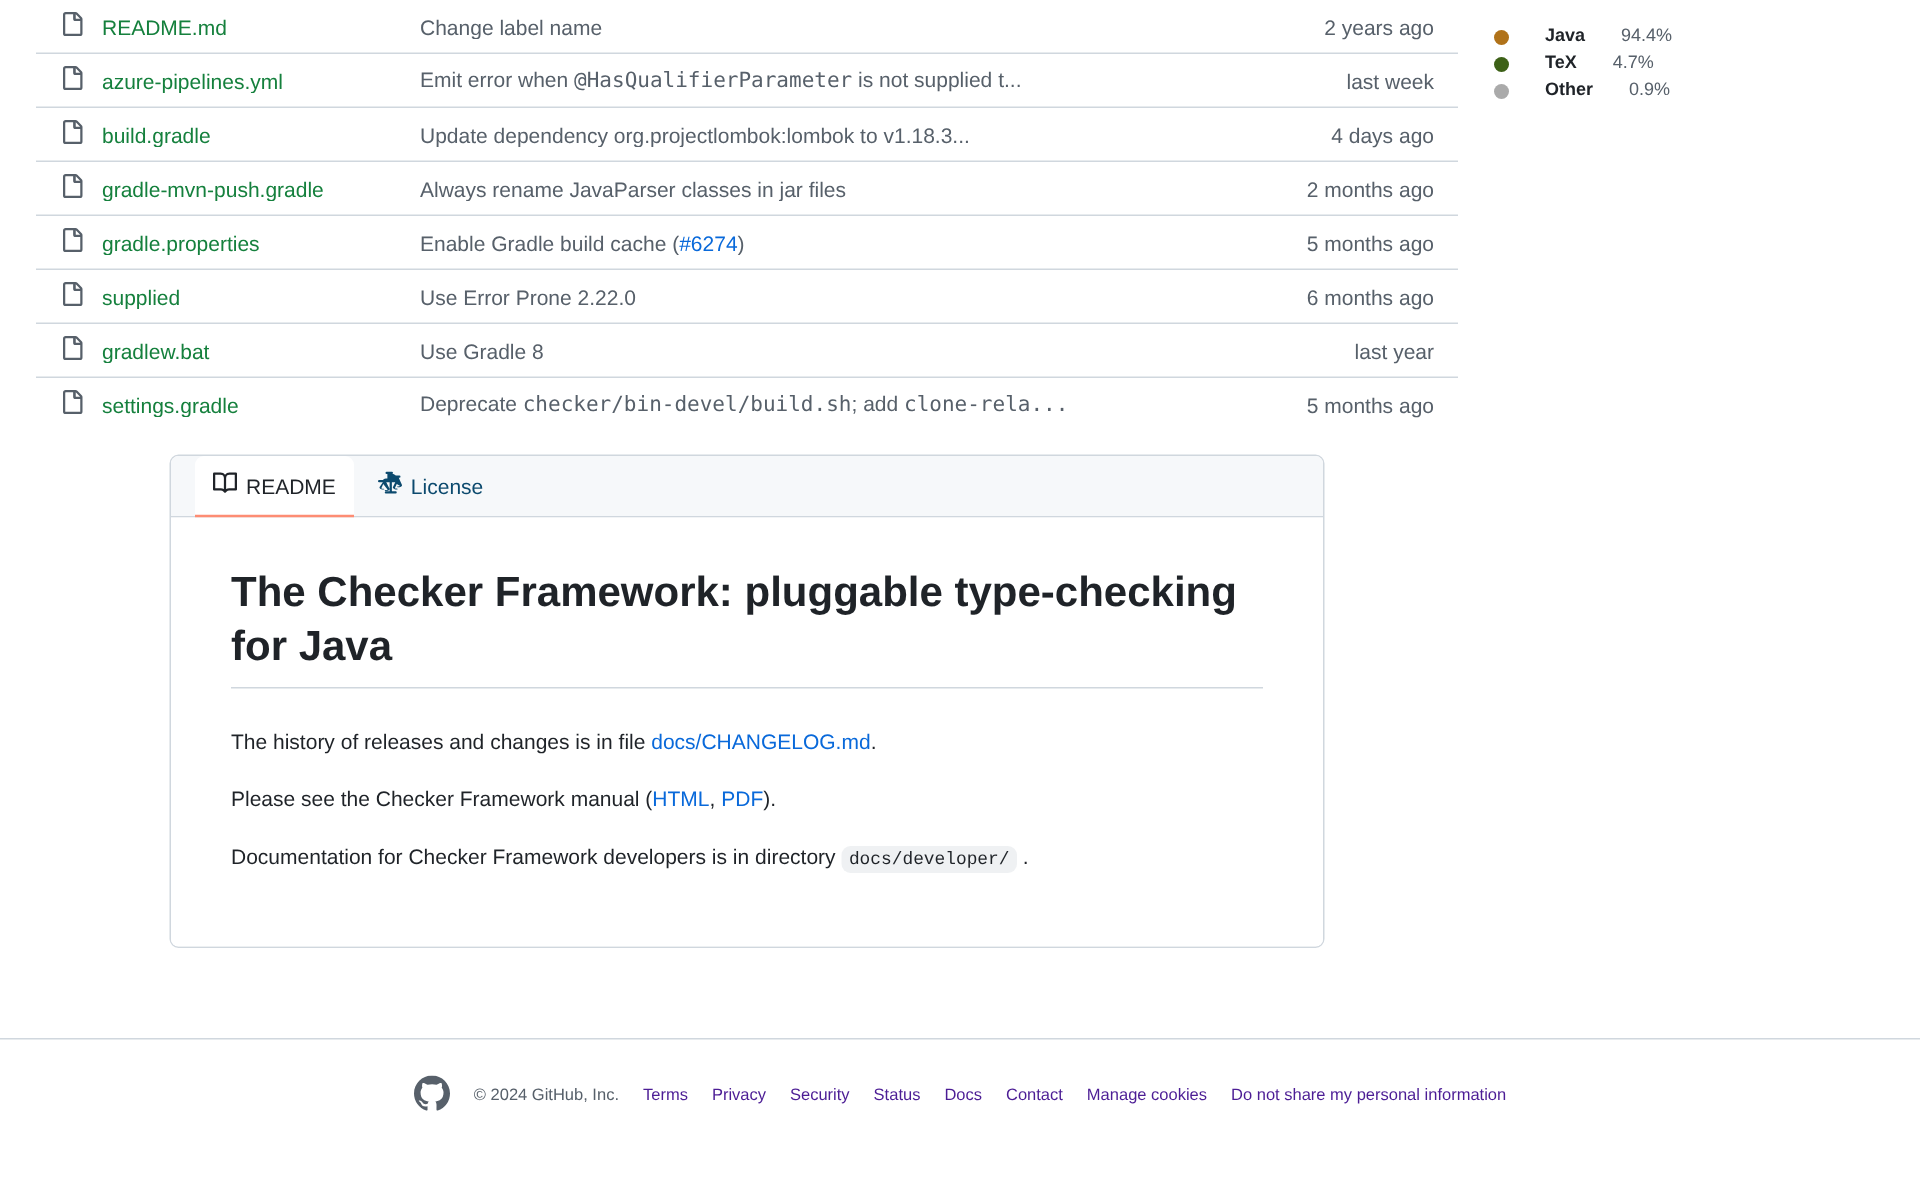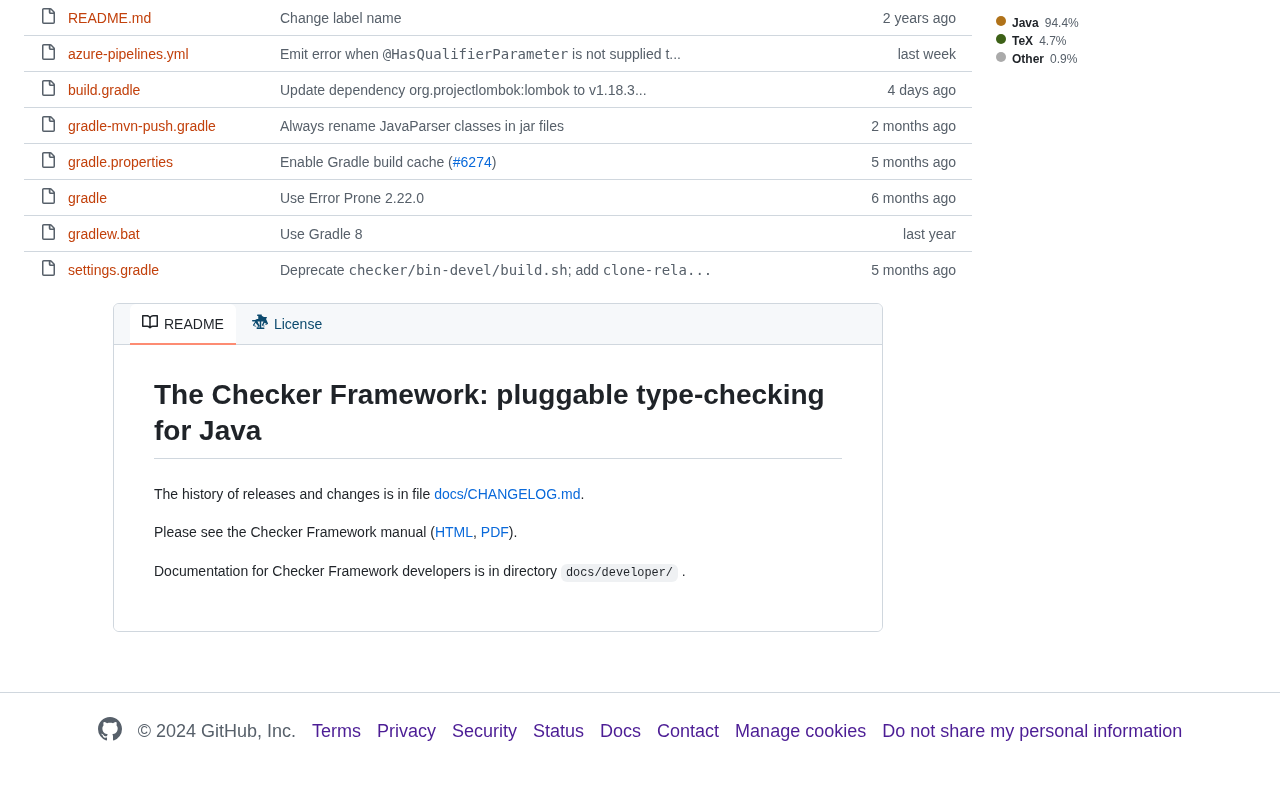--- a/index.html
+++ b/index.html
@@ -18,21 +18,21 @@
     }
     .file-row:last-child {
       border-bottom: none;
     }
     .file-icon {
       color: #57606a;
       flex-shrink: 0;
     }
     .file-name {
       flex: 0 0 200px;
-      color: #c2410c;
+      color: #15803d;
       font-weight: 500;
       white-space: nowrap;
       overflow: hidden;
       text-overflow: ellipsis;
     }
     .file-commit {
       flex: 1;
       color: #57606a;
       white-space: nowrap;
       overflow: hidden;
@@ -105,22 +105,22 @@
     }
     .readme-content code {
       font-family: ui-monospace, SFMono-Regular, "SF Mono", Consolas, "Liberation Mono", Menlo, monospace;
       font-size: 85%;
       background: #afb8c133;
       padding: 2px 5px;
       border-radius: 6px;
     }
     .lang-item {
       display: flex;
-      align-items: flex-start;
-      gap: 6px;
+      align-items: flex-end;
+      gap: 24px;
       font-size: 12px;
       margin-bottom: 4px;
     }
     .lang-dot {
       width: 10px;
       height: 10px;
       border-radius: 50%;
       flex-shrink: 0;
     }
     .lang-name {
@@ -134,21 +134,21 @@
     footer {
       margin-top: 60px;
       border-top: 1px solid #d0d7de;
       padding: 24px 40px;
       display: flex;
       align-items: center;
       justify-content: center;
       gap: 16px;
       flex-wrap: wrap;
       color: #57606a;
-      font-size: 18px;
+      font-size: 11px;
     }
     footer a {
       color: #4c1d95;
       text-decoration: none;
     }
     .footer-logo {
       color: #57606a;
     }
     .footer-logo svg {
       width: 24px;
@@ -251,21 +251,21 @@
             <span class="file-commit">Enable Gradle build cache (<a href="#6274" style="color:#0969da;">#6274</a>)</span>
             <span class="file-time">5 months ago</span>
           </div>
 
           <div class="file-row">
             <span class="file-icon">
               <svg width="16" height="16" viewBox="0 0 16 16" fill="currentColor">
                 <path d="M2 1.75C2 .784 2.784 0 3.75 0h6.586c.464 0 .909.184 1.237.513l2.914 2.914c.329.328.513.773.513 1.237v9.586A1.75 1.75 0 0 1 13.25 16h-9.5A1.75 1.75 0 0 1 2 14.25Zm1.75-.25a.25.25 0 0 0-.25.25v12.5c0 .138.112.25.25.25h9.5a.25.25 0 0 0 .25-.25V6h-2.75A1.75 1.75 0 0 1 8.75 4.25V1.5Zm6.75.062V4.25c0 .138.112.25.25.25h2.688l-.011-.013-2.914-2.914-.013-.011Z"></path>
               </svg>
             </span>
-            <span class="file-name">gradle</span>
+            <span class="file-name">supplied</span>
             <span class="file-commit">Use Error Prone 2.22.0</span>
             <span class="file-time">6 months ago</span>
           </div>
 
           <div class="file-row">
             <span class="file-icon">
               <svg width="16" height="16" viewBox="0 0 16 16" fill="currentColor">
                 <path d="M2 1.75C2 .784 2.784 0 3.75 0h6.586c.464 0 .909.184 1.237.513l2.914 2.914c.329.328.513.773.513 1.237v9.586A1.75 1.75 0 0 1 13.25 16h-9.5A1.75 1.75 0 0 1 2 14.25Zm1.75-.25a.25.25 0 0 0-.25.25v12.5c0 .138.112.25.25.25h9.5a.25.25 0 0 0 .25-.25V6h-2.75A1.75 1.75 0 0 1 8.75 4.25V1.5Zm6.75.062V4.25c0 .138.112.25.25.25h2.688l-.011-.013-2.914-2.914-.013-.011Z"></path>
               </svg>
             </span>

